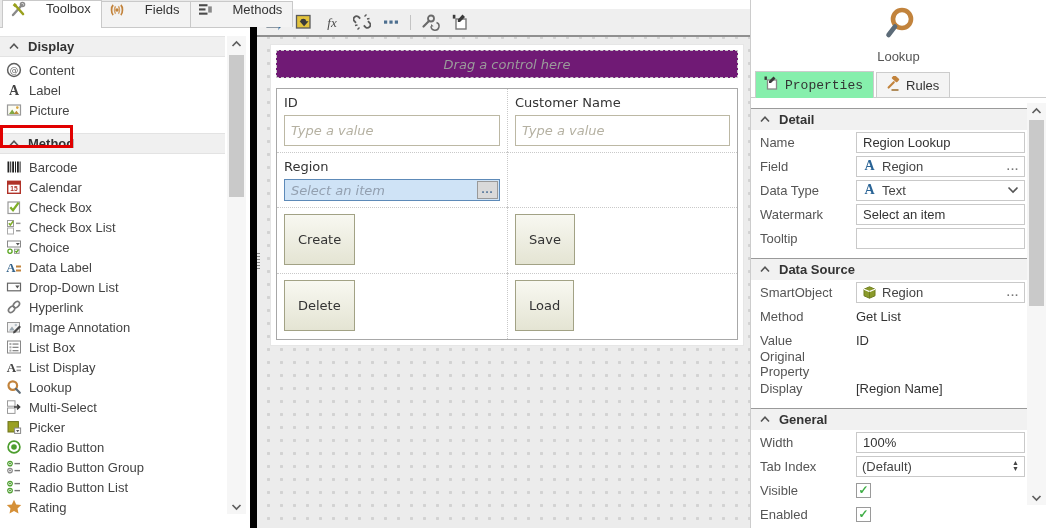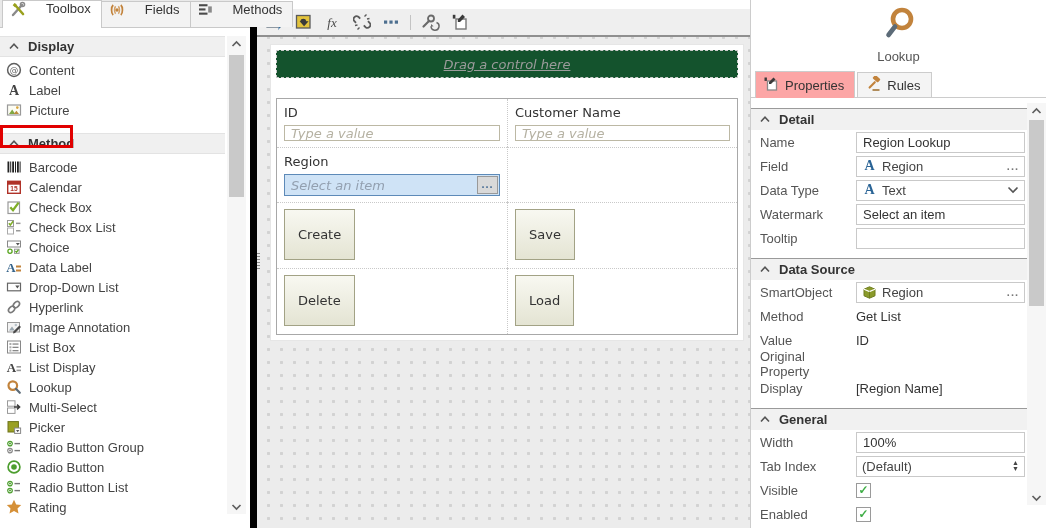--- a/index.html
+++ b/index.html
@@ -34,44 +34,44 @@
   #center-panel{position:absolute;left:250px;top:9px;width:500px;height:528px;border-left:7px solid #000000;box-sizing:border-box;}
   #canvas-toolbar{height:26px;background:#efefef;border-bottom:2px solid #8f8f8f;display:flex;align-items:center;gap:10px;padding-left:8px;}
   .cv-icon{width:19px;height:19px;display:flex;align-items:center;justify-content:center;}
   .cv-sep{width:1px;height:15px;background:#c3c3c3;}
   #canvas{position:absolute;top:28px;left:0;right:0;bottom:0;background:#ececec;
       background-image:radial-gradient(#d2d2d2 1.4px, rgba(0,0,0,0) 1.5px);background-size:13px 13px;background-position:5px 7px;}
   #splitter-handle{position:absolute;left:0px;top:216px;width:3px;height:17px;
       background:repeating-linear-gradient(to bottom,#8a8a8a 0 1px,rgba(0,0,0,0) 1px 3px);}
   #form-sheet{position:absolute;left:13px;top:7px;width:474px;box-sizing:border-box;background:#fff;padding:5px;border:1px solid #e6e6e6;}
   #dropzone{border:1px dashed #cccccc;height:26px;display:flex;align-items:center;justify-content:center;
-      color:#9b9b9b;font-style:italic;font-family:"DejaVu Sans",sans-serif;font-size:13px;margin-bottom:20px;background:#14532d;text-decoration:underline;}
+      color:#9b9b9b;font-style:italic;font-family:"DejaVu Sans",sans-serif;font-size:13px;margin-bottom:10px;background:#701a75;}
   #form-table{border:1px solid #a8a8a8;display:grid;grid-template-columns:1fr 1fr;background:#fff;}
   .cell{padding:4px 7px 6px 7px;box-sizing:border-box;}
   .cell.col2{border-left:1px dotted #c9c9c9;}
   .cell.rown{border-top:1px dotted #c9c9c9;}
   .f-label{font-family:"DejaVu Sans",sans-serif;font-size:13px;color:#333;margin:2px 0 5px 0;}
-  .form-input{width:100%;box-sizing:border-box;height:16px;border:1px solid #bcb8a4;padding:0 6px;
+  .form-input{width:100%;box-sizing:border-box;height:31px;border:1px solid #bcb8a4;padding:0 6px;
       font-size:13px;color:#333;background:#fff;font-family:"DejaVu Sans",sans-serif;outline:none;}
   .form-input::placeholder{color:#b5b1a2;font-style:italic;}
   #region-select{height:22px;box-sizing:border-box;background:#cfe3f6;border:1px solid #5d8ab8;display:flex;align-items:center;}
   #region-text{flex:1;padding:0 6px;font-style:italic;color:#93a0b0;font-family:"DejaVu Sans",sans-serif;font-size:13px;}
   #region-browse{width:21px;height:18px;margin-right:1px;background:#d9d9d9;border:1px solid #999;box-sizing:border-box;
       color:#4a6f96;font-weight:bold;font-size:11px;line-height:14px;text-align:center;letter-spacing:1px;cursor:pointer;}
   .f-btn{font-family:"DejaVu Sans",sans-serif;font-size:13px;color:#333;padding:17px 13px;margin:2px 0;
       background:linear-gradient(#f8f8f1,#e4e4d3);border:1px solid #a2a285;cursor:pointer;}
 
   
   #right-panel{position:absolute;left:750px;top:0;width:296px;height:528px;border-left:1px solid #ccc;box-sizing:border-box;background:#fff;}
   #rp-header{text-align:center;padding-top:5px;}
   #rp-control-name{display:block;margin-top:1px;color:#555;}
   #rp-tabs{display:flex;align-items:flex-end;padding-left:4px;border-bottom:1px solid #ccc;height:27px;box-sizing:border-box;margin-top:7px;}
   .rtab{height:25px;box-sizing:border-box;display:flex;align-items:center;gap:6px;padding:0 10px 0 7px;
        border:1px solid #ccc;border-bottom:none;background:#f4f4f4;color:#333;margin-right:2px;}
-  .rtab.active{background:#fca5a5;height:27px;margin-bottom:-1px;z-index:2;}
+  .rtab.active{background:#86efac;height:27px;margin-bottom:-1px;z-index:2;font-family:Liberation Mono, monospace;}
   #props{position:absolute;top:100px;left:0;right:18px;bottom:0;overflow:hidden;}
   .prop-header{margin-top:8px;height:21px;background:#f1f1f1;border-top:1px solid #9a9a9a;
       display:flex;align-items:center;gap:9px;padding-left:9px;font-weight:bold;color:#333;}
   .prow{display:flex;align-items:center;height:24px;padding-left:9px;}
   .prow-label{width:96px;flex-shrink:0;color:#555;}
   .prow-value{flex:1;margin-right:3px;display:flex;align-items:center;}
   .pinput{width:100%;box-sizing:border-box;height:21px;border:1px solid #c9c9c9;padding:0 6px;font-size:13px;color:#333;font-family:inherit;outline:none;background:#fff;}
   .pbox{width:100%;box-sizing:border-box;height:21px;border:1px solid #c9c9c9;display:flex;align-items:center;gap:5px;padding:0 5px;background:#fff;}
   .pbox .picon{display:flex;align-items:center;width:15px;justify-content:center;flex-shrink:0;}
   .a-glyph{color:#2a6496;font-weight:bold;font-size:14px;font-family:"Liberation Serif",serif;}
@@ -320,38 +320,38 @@
                   <rect x="2" y="2.6" width="10.4" height="10.4" fill="#9aa024" stroke="#6e731a"></rect>
                   <rect x="8.6" y="9" width="6" height="5.4" fill="#fff" stroke="#888"></rect>
                   <path d="M10 11 h3.4 l-1.7 2.2z" fill="#555"></path>
                 </svg>
               </span>
               <span>Picker</span>
             </div>
             <div class="tb-item">
               <span class="icon">
                 <svg width="16" height="16" viewBox="0 0 16 16">
+                  <circle cx="8" cy="8" r="5.9" fill="#fff" stroke="#4d9e2f" stroke-width="1.7"></circle>
+                  <circle cx="8" cy="8" r="2.8" fill="#4d9e2f"></circle>
+                </svg>
+              </span>
+              <span>Radio Button</span>
+            </div>
+            <div class="tb-item">
+              <span class="icon">
+                <svg width="16" height="16" viewBox="0 0 16 16">
                   <circle cx="4" cy="4.6" r="2.3" fill="#fff" stroke="#4d9e2f" stroke-width="1.2"></circle>
                   <circle cx="4" cy="4.6" r="1" fill="#4d9e2f"></circle>
                   <rect x="8.5" y="3.9" width="5.5" height="1.4" fill="#777"></rect>
                   <circle cx="4" cy="11.6" r="2.3" fill="#fff" stroke="#888" stroke-width="1.2"></circle>
                   <circle cx="4" cy="11.6" r="1" fill="#888"></circle>
                   <rect x="8.5" y="10.9" width="5.5" height="1.4" fill="#777"></rect>
                 </svg>
               </span>
               <span>Radio Button Group</span>
-            </div>
-            <div class="tb-item">
-              <span class="icon">
-                <svg width="16" height="16" viewBox="0 0 16 16">
-                  <circle cx="8" cy="8" r="5.9" fill="#fff" stroke="#4d9e2f" stroke-width="1.7"></circle>
-                  <circle cx="8" cy="8" r="2.8" fill="#4d9e2f"></circle>
-                </svg>
-              </span>
-              <span>Radio Button</span>
             </div>
             <div class="tb-item">
               <span class="icon">
                 <svg width="16" height="16" viewBox="0 0 16 16">
                   <circle cx="4" cy="4.6" r="2.3" fill="#fff" stroke="#4d9e2f" stroke-width="1.2"></circle>
                   <circle cx="4" cy="4.6" r="1" fill="#4d9e2f"></circle>
                   <rect x="8.5" y="3.9" width="5.5" height="1.4" fill="#777"></rect>
                   <circle cx="4" cy="11.6" r="2.3" fill="#fff" stroke="#4d9e2f" stroke-width="1.2"></circle>
                   <circle cx="4" cy="11.6" r="1" fill="#4d9e2f"></circle>
                   <rect x="8.5" y="10.9" width="5.5" height="1.4" fill="#777"></rect>

